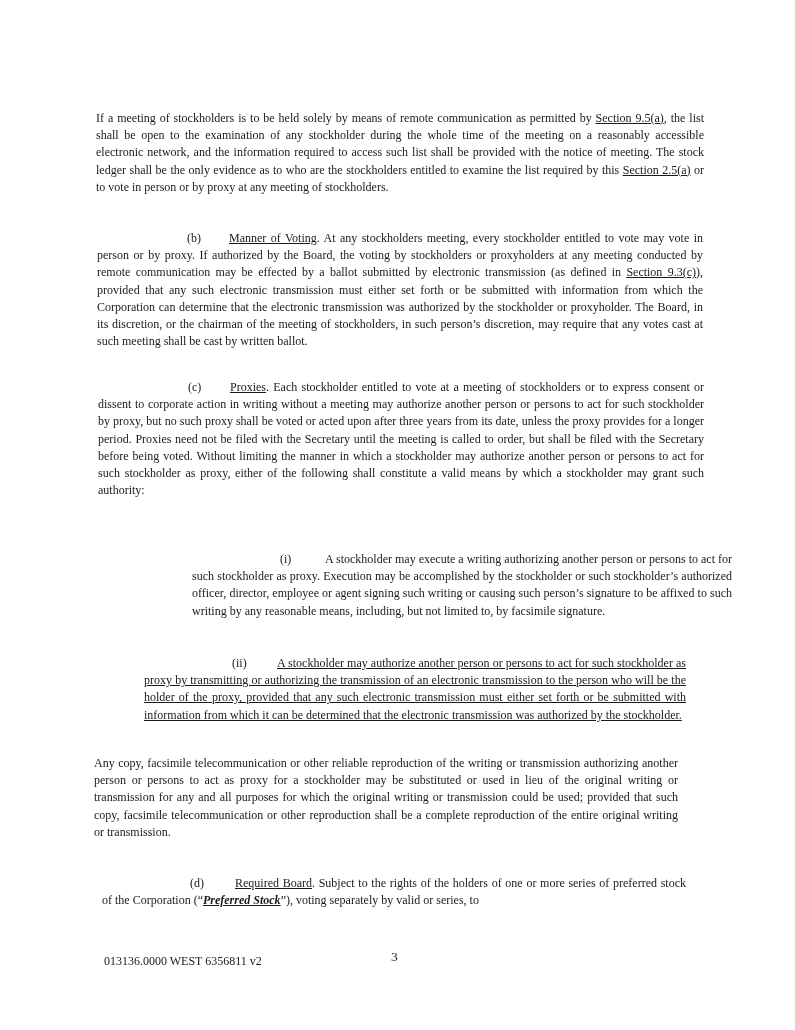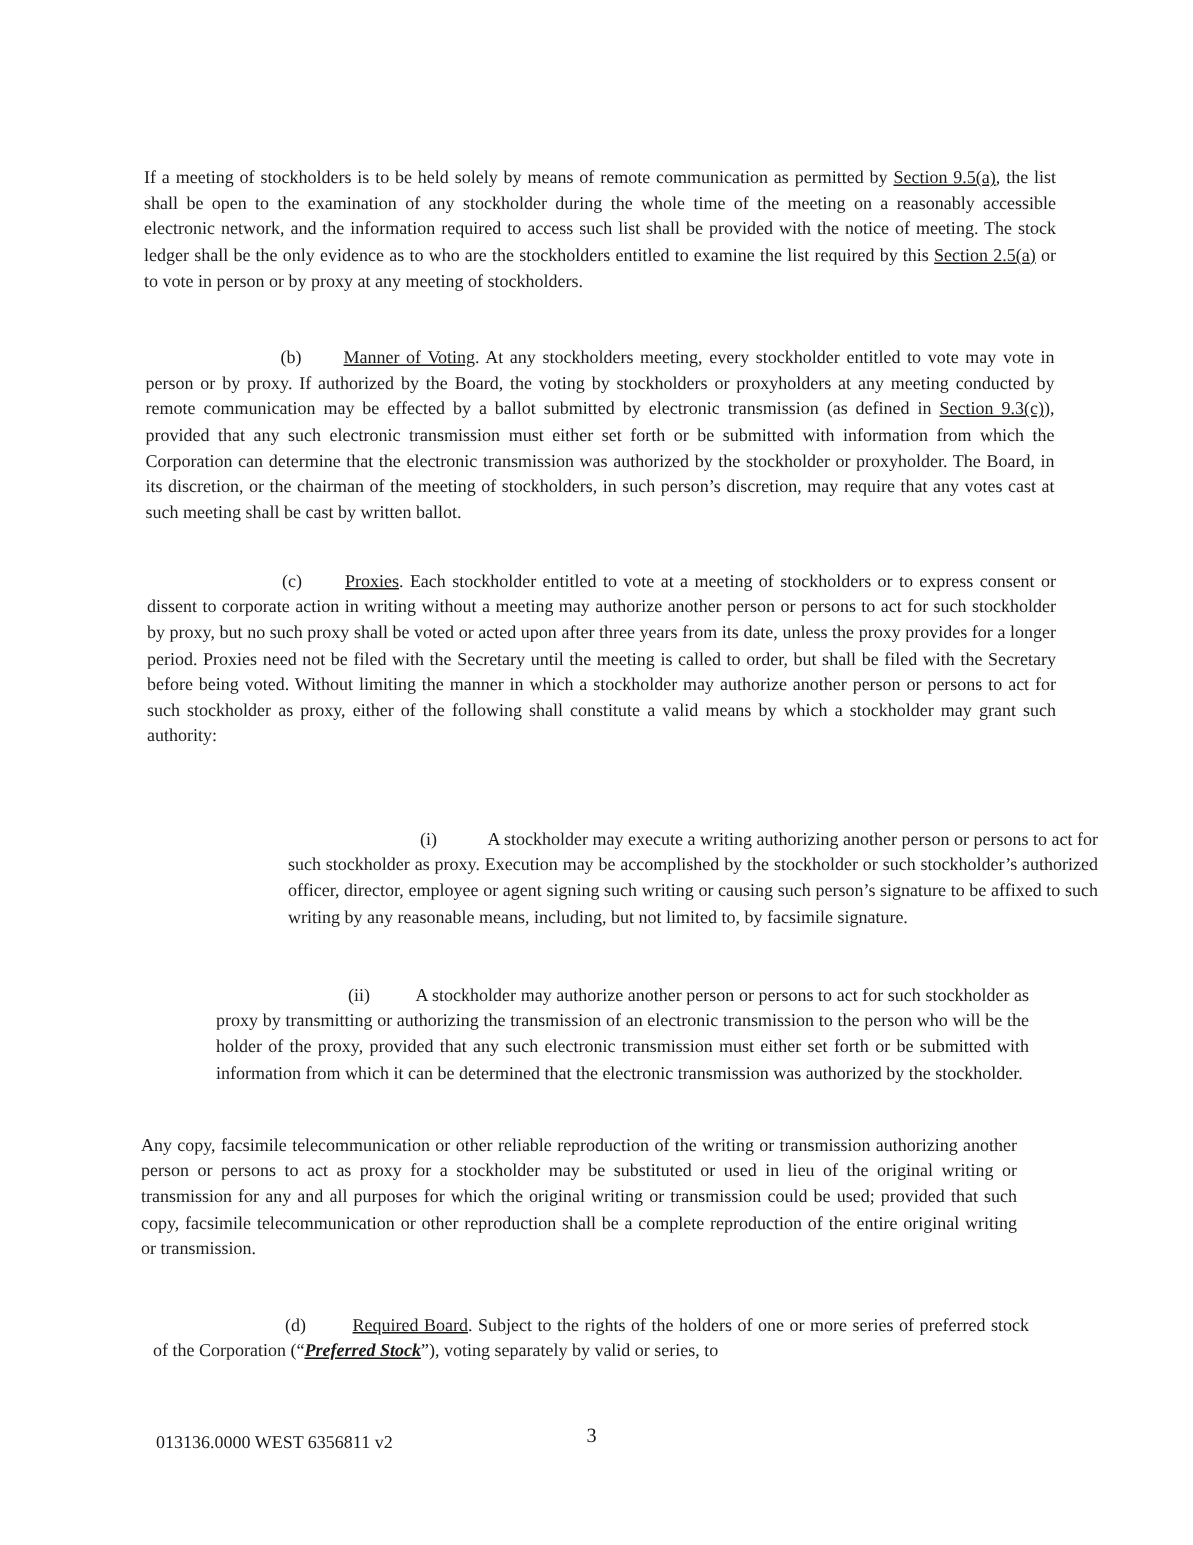--- a/index.html
+++ b/index.html
@@ -66,21 +66,21 @@
   </p>
 
   <p class="para" style="left:98px; top:379px; width:606px;">
     <span class="indent-label" style="margin-left:90px; width:42px;">(c)</span><span class="u">Proxies</span><span>.  Each stockholder entitled to vote at a meeting of stockholders or to express consent or dissent to corporate action in writing without a meeting may authorize another person or persons to act for such stockholder by proxy, but no such proxy shall be voted or acted upon after three years from its date, unless the proxy provides for a longer period.  Proxies need not be filed with the Secretary until the meeting is called to order, but shall be filed with the Secretary before being voted.  Without limiting the manner in which a stockholder may authorize another person or persons to act for such stockholder as proxy, either of the following shall constitute a valid means by which a stockholder may grant such authority:</span>
   </p>
 
   <p class="para" style="left:144px; top:551px; width:540px;margin-left:48px;">
     <span class="indent-label" style="margin-left:88px; width:45px;">(i)</span><span>A stockholder may execute a writing authorizing another person or persons to act for such stockholder as proxy.  Execution may be accomplished by the stockholder or such stockholder’s authorized officer, director, employee or agent signing such writing or causing such person’s signature to be affixed to such writing by any reasonable means, including, but not limited to, by facsimile signature.</span>
   </p>
 
-  <p class="para" style="left:144px; top:655px; width:542px;">
+  <p class="para" style="left:144px; top:655px; width:542px;text-decoration:underline;">
     <span class="indent-label" style="margin-left:88px; width:45px;">(ii)</span><span>A stockholder may authorize another person or persons to act for such stockholder as proxy by transmitting or authorizing the transmission of an electronic transmission to the person who will be the holder of the proxy, provided that any such electronic transmission must either set forth or be submitted with information from which it can be determined that the electronic transmission was authorized by the stockholder.</span>
   </p>
 
   <p class="para" style="left:94px; top:755px; width:584px;">
     <span>Any copy, facsimile telecommunication or other reliable reproduction of the writing or transmission authorizing another person or persons to act as proxy for a stockholder may be substituted or used in lieu of the original writing or transmission for any and all purposes for which the original writing or transmission could be used; provided that such copy, facsimile telecommunication or other reproduction shall be a complete reproduction of the entire original writing or transmission.</span>
   </p>
 
   <p class="para" style="left:102px; top:875px; width:584px;">
     <span class="indent-label" style="margin-left:88px; width:45px;">(d)</span><span class="u">Required Board</span><span>.  Subject to the rights of the holders of one or more series of preferred stock of the Corporation (“</span><span class="bi">Preferred Stock</span><span>”), voting separately by valid or series, to</span>
   </p>

